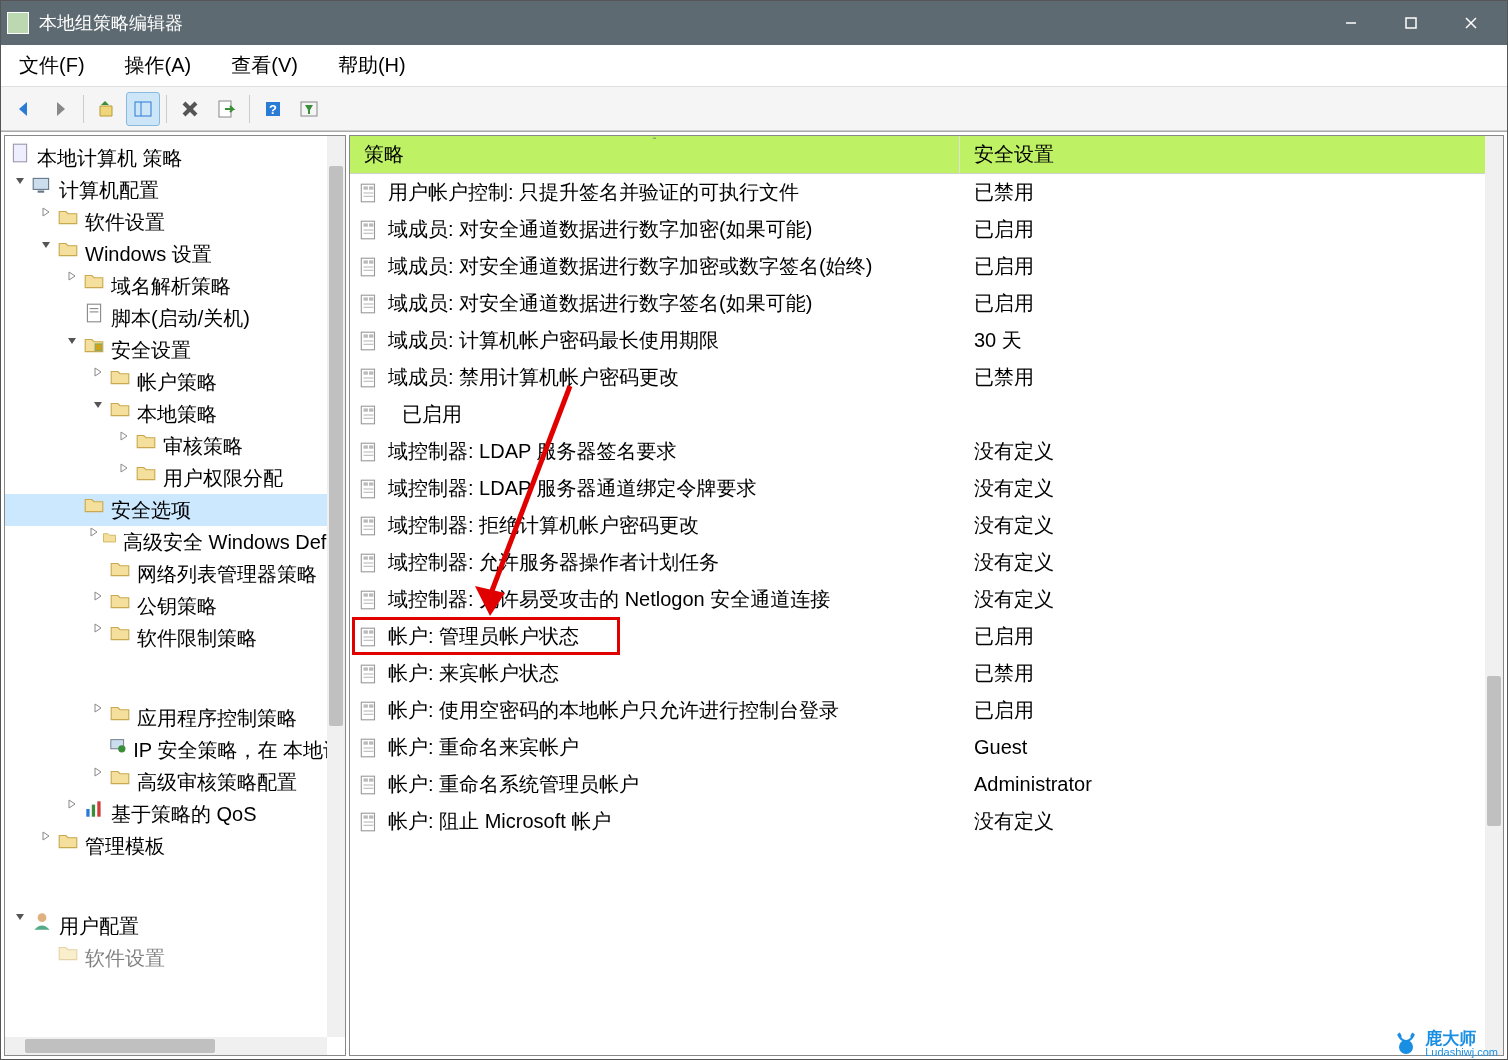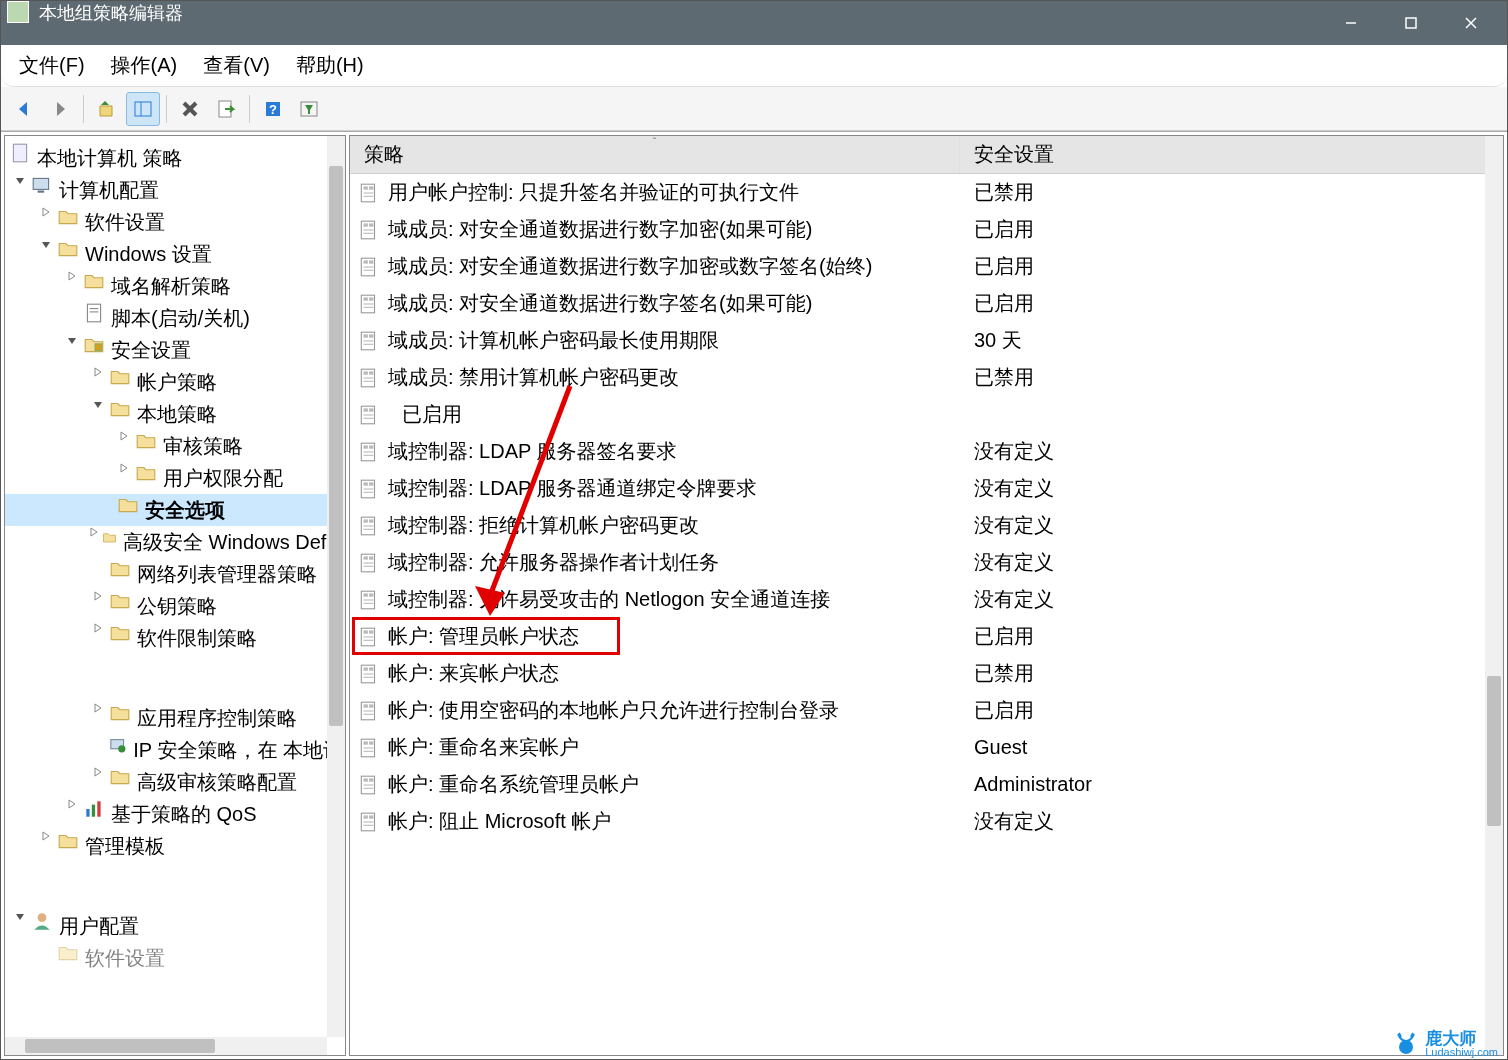--- a/index.html
+++ b/index.html
@@ -17,21 +17,21 @@
     display: flex;
     flex-direction: column;
     border: 1px solid #555;
   }
   
   .titlebar {
     height: 44px;
     background: #5e6a71;
     color: #fff;
     display: flex;
-    align-items: flex-start;
+    align-items: center;
     padding: 0 6px;
   }
   .titlebar .app-icon {
     width: 22px; height: 22px;
     background: #bcd8b0;
     border: 1px solid #fff;
     margin-right: 10px;
   }
   .titlebar .title { flex: 1; font-size: 18px; }
   .titlebar .winbtn {
@@ -41,23 +41,22 @@
   }
   .titlebar .winbtn svg { width: 14px; height: 14px; stroke: #fff; stroke-width: 1.5; fill: none; }
   
   .menubar {
     height: 42px;
     background: #fff;
     border-bottom: 1px solid #e0e0e0;
     display: flex;
     align-items: center;
     padding: 0 10px;
-    gap: 10px;
+    gap: 24px;
     font-size: 20px;
-    border-radius: 13px;
   }
   .menubar span { padding: 4px 8px; }
   
   .toolbar {
     height: 44px;
     background: #f5f5f5;
     border-bottom: 1px solid #ccc;
     display: flex;
     align-items: center;
     padding: 0 6px;
@@ -136,21 +135,21 @@
     position:absolute; top:2px; bottom:2px;
     background:#c0c0c0; border-radius:2px;
   }
   
   .list-header {
     display: flex;
     height: 38px;
     align-items: flex-end;
     border-bottom: 1px solid #d0d0d0;
     font-size: 20px;
-    background: #e5e5e5;
+    background: #bef264;
   }
   .list-header .col {
     padding: 0 14px;
     border-right: 1px solid #e0e0e0;
     height: 100%;
     display: flex;
     align-items: center;
   }
   .col-policy { width: 610px; position: relative; }
   .col-policy .sort { position:absolute; left:50%; top:0; transform:translateX(-50%); font-size:11px; color:#777;}
@@ -425,21 +424,21 @@
               </svg>
             </span>
           <span class="ticon">
               <svg viewBox="0 0 20 20">
                 <path d="M2 5 L8 5 L10 7 L18 7 L18 16 L2 16 Z" fill="#f4e09c" stroke="#c9a84e"></path>
               </svg>
             </span>
           <span class="tree-label">用户权限分配</span>
         </div>
 
-        <div class="tree-row selected" style="padding-left:112px;font-weight:bold;">
+        <div class="tree-row selected" style="padding-left:78px;">
           <span class="ticon">
               <svg viewBox="0 0 20 20">
                 <path d="M2 5 L8 5 L10 7 L18 7 L18 16 L2 16 Z" fill="#f4e09c" stroke="#c9a84e"></path>
               </svg>
             </span>
           <span class="tree-label">安全选项</span>
         </div>
 
         <div class="tree-row" style="padding-left:82px;">
           <span class="tw">

